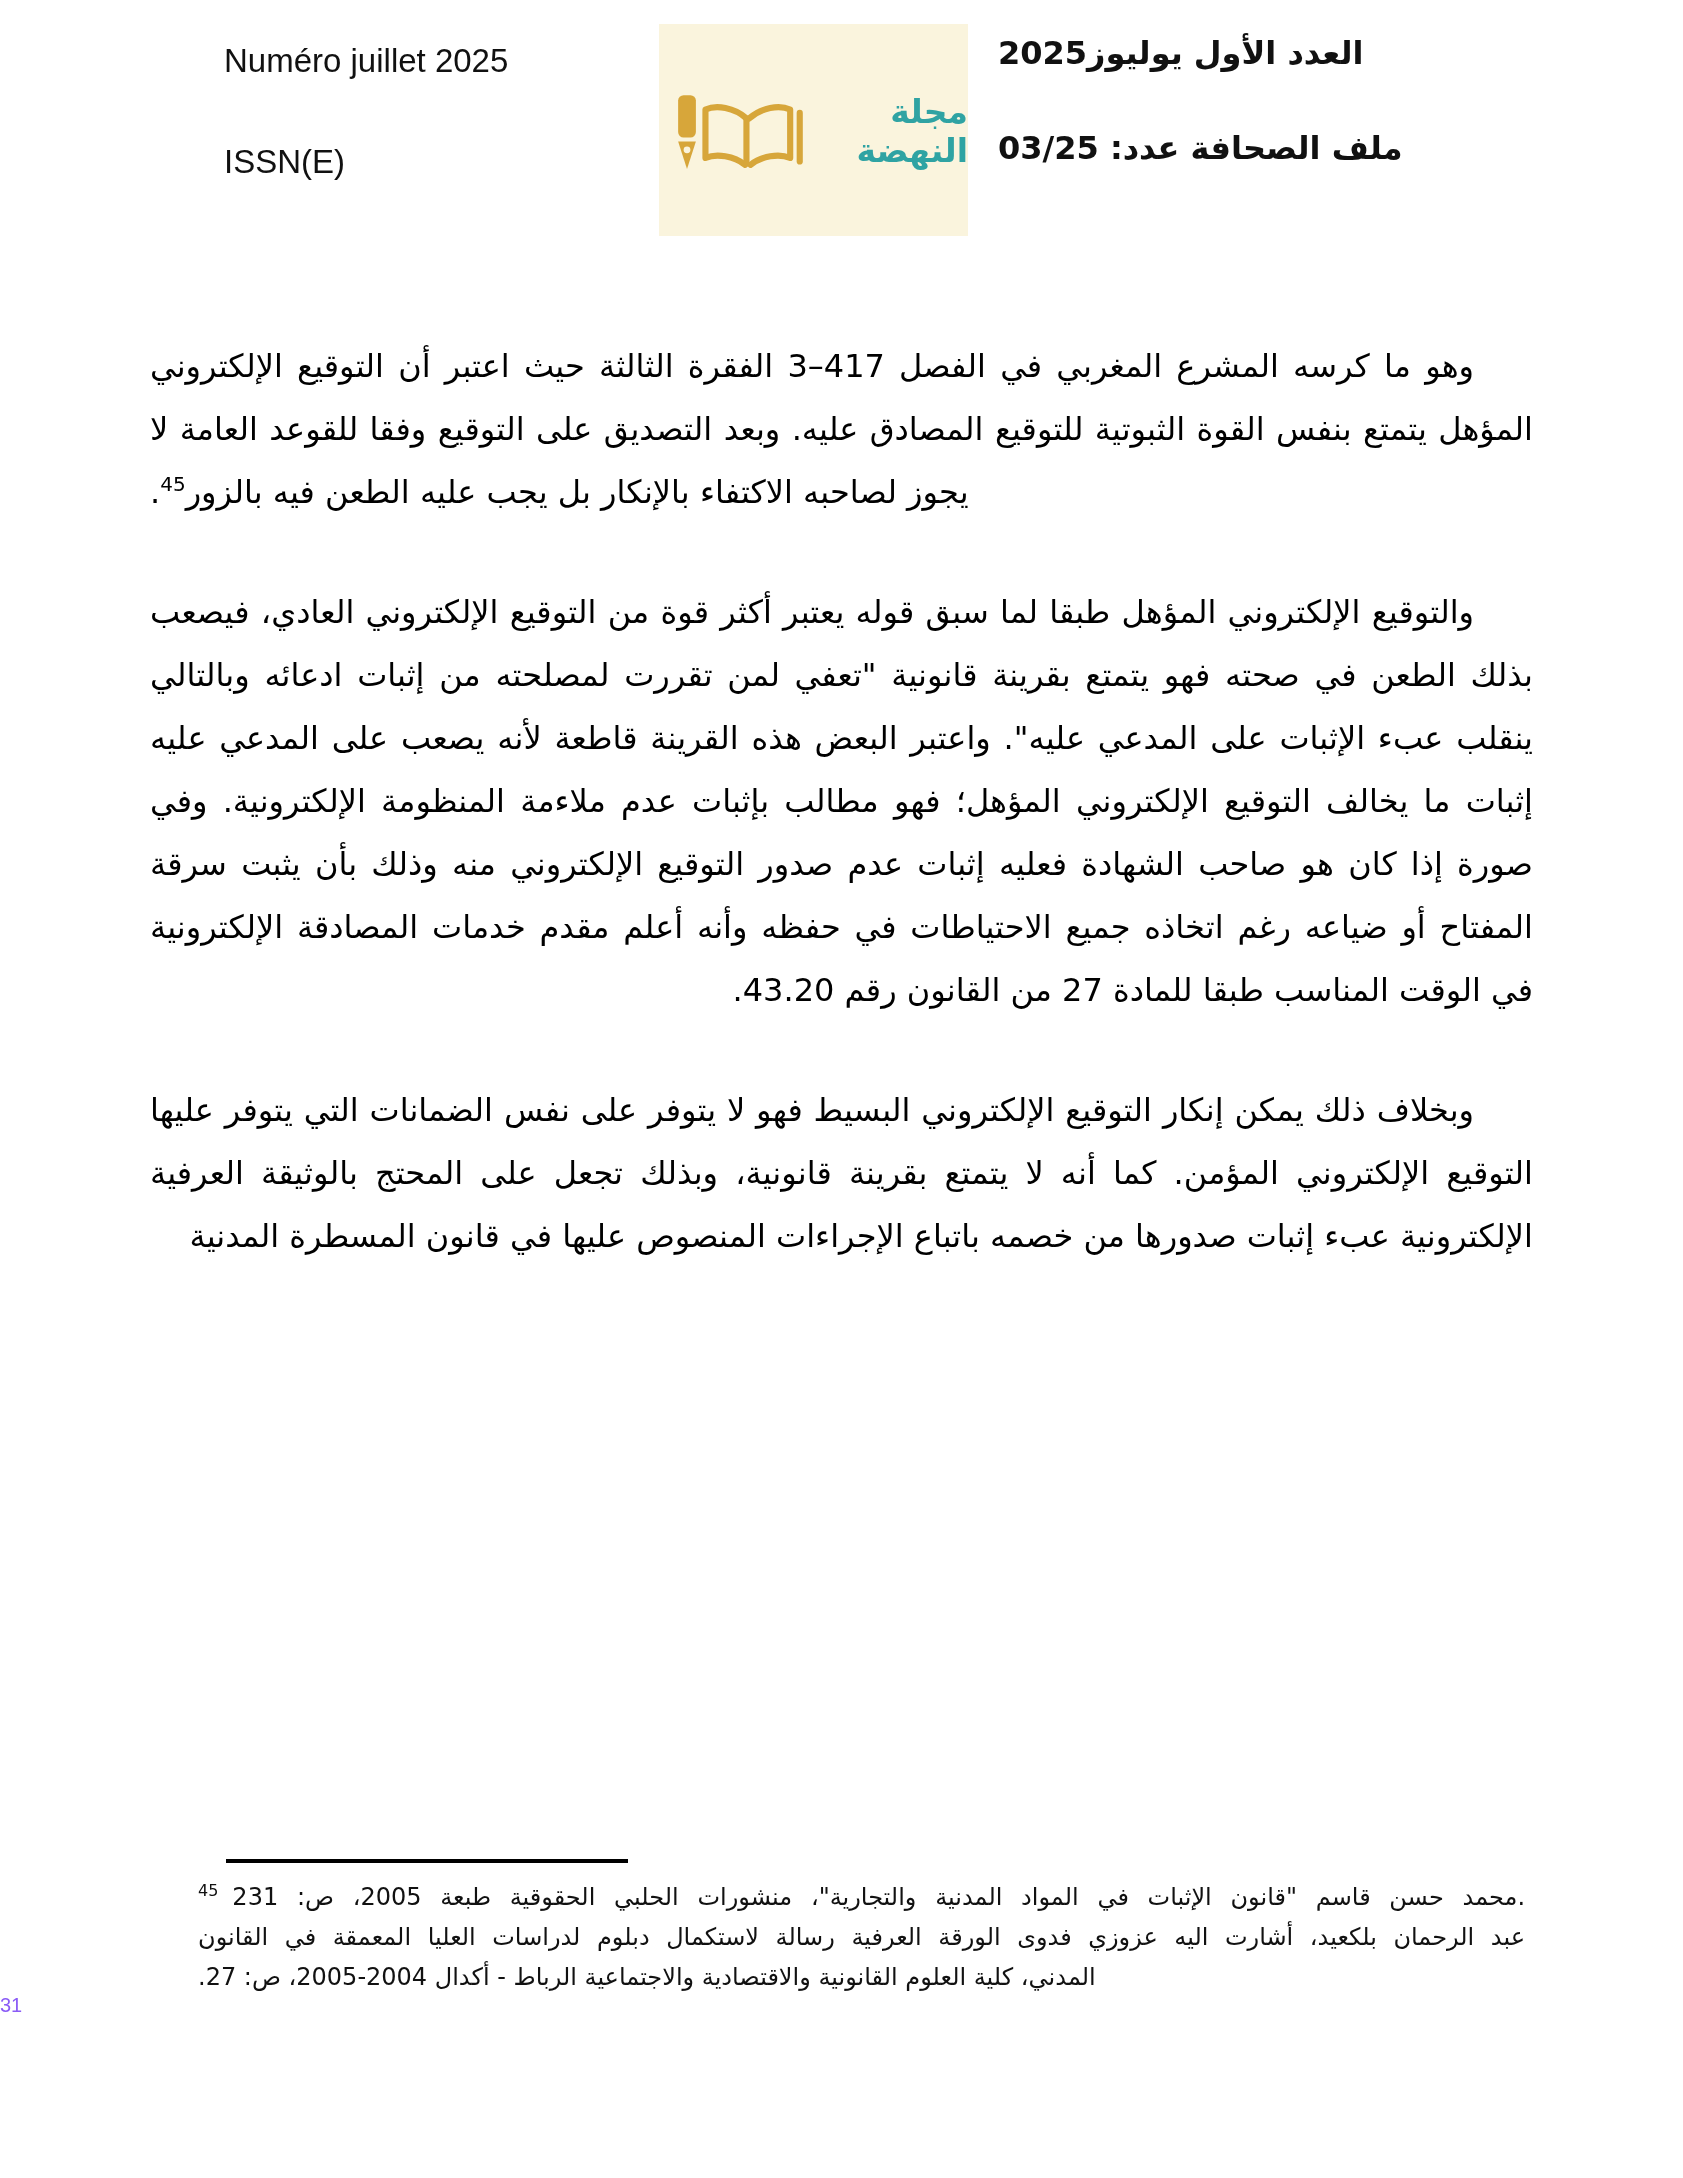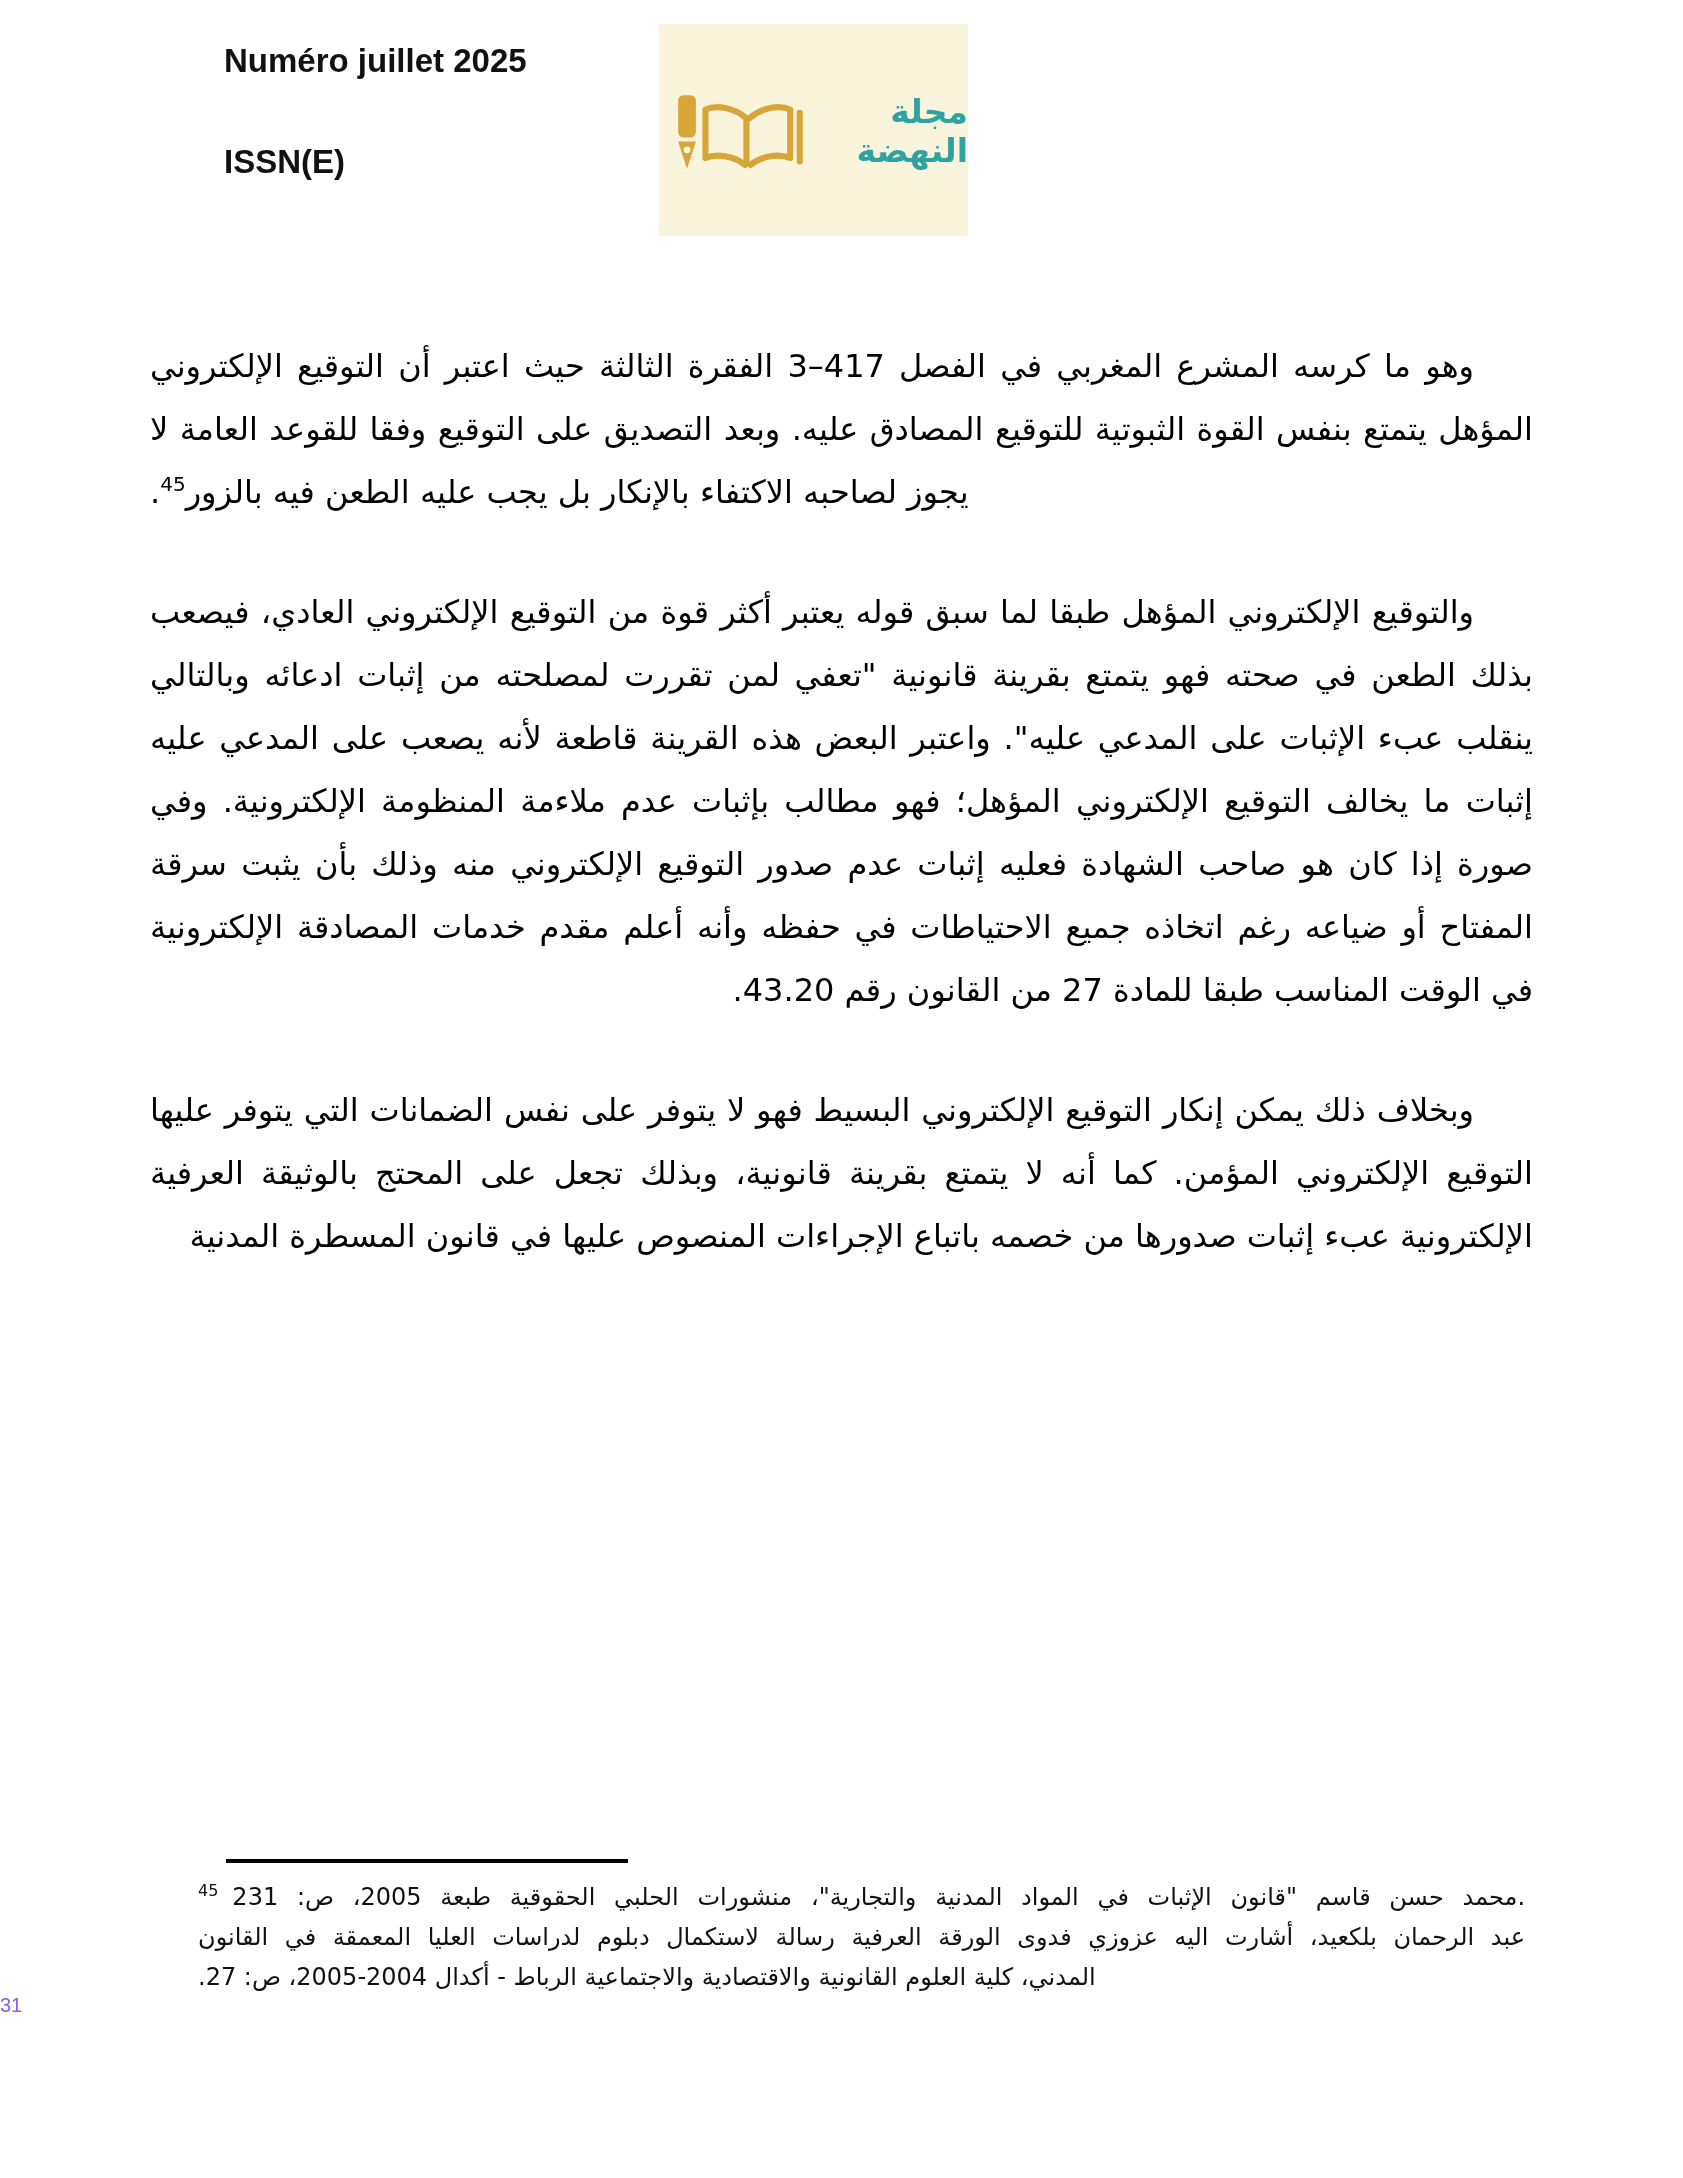--- a/index.html
+++ b/index.html
@@ -9,21 +9,21 @@
     margin:0 auto;
     background:#ffffff;
     font-family:"DejaVu Sans","Liberation Serif",sans-serif;
     color:#000;
     overflow:hidden;
   }
   
   .hdr-left{
     position:absolute;left:224px;top:42px;width:416px;
     font-family:"Liberation Sans","DejaVu Sans",sans-serif;
-    font-weight:bold;font-size:33px;color:#111;
+    font-weight:normal;font-size:33px;color:#111;
   }
   .hdr-left .l2{margin-top:63px;}
   .hdr-right{
     position:absolute;right:170px;top:34px;width:515px;
     direction:rtl;text-align:left;
     font-weight:bold;font-size:32px;color:#111;
   }
   .hdr-right .l1{text-align:left;}
   .hdr-right .l2{margin-top:57px;text-align:left;}
   .logo{
@@ -98,20 +98,24 @@
       <g stroke="#d7a63a" stroke-width="9" fill="none" stroke-linejoin="round" stroke-linecap="round">
         <path d="M128 38 C110 22 84 18 68 25 L68 96 C84 89 110 93 126 106"></path>
         <path d="M132 38 C150 22 176 18 192 25 L192 96 C176 89 150 93 134 106"></path>
         <path d="M128 40 L128 104"></path>
         <path d="M206 30 L206 101"></path>
       </g>
     </svg>
     <div class="logo-title">مجلة النهضة</div>
   </div>
 
+  <div class="hdr-right">
+    <div class="l1">العدد الأول يوليوز2025</div>
+    <div class="l2">ملف الصحافة عدد: 03/25</div>
+  </div>
 
   <div class="body-text">
       <p class="last-left"><span>وهو ما كرسه المشرع المغربي في الفصل 417–3 الفقرة الثالثة حيث اعتبر أن التوقيع الإلكتروني المؤهل يتمتع بنفس القوة الثبوتية للتوقيع المصادق عليه. وبعد التصديق على التوقيع وفقا للقوعد العامة لا يجوز لصاحبه الاكتفاء بالإنكار بل يجب عليه الطعن فيه بالزور</span><sup>45</sup><span>.</span></p>
       <p class="last-right"><span>والتوقيع الإلكتروني المؤهل طبقا لما سبق قوله يعتبر أكثر قوة من التوقيع الإلكتروني العادي، فيصعب بذلك الطعن في صحته فهو يتمتع بقرينة قانونية "تعفي لمن تقررت لمصلحته من إثبات ادعائه وبالتالي ينقلب عبء الإثبات على المدعي عليه". واعتبر البعض هذه القرينة قاطعة لأنه يصعب على المدعي عليه إثبات ما يخالف التوقيع الإلكتروني المؤهل؛ فهو مطالب بإثبات عدم ملاءمة المنظومة الإلكترونية. وفي صورة إذا كان هو صاحب الشهادة فعليه إثبات عدم صدور التوقيع الإلكتروني منه وذلك بأن يثبت سرقة المفتاح أو ضياعه رغم اتخاذه جميع الاحتياطات في حفظه وأنه أعلم مقدم خدمات المصادقة الإلكترونية في الوقت المناسب طبقا للمادة 27 من القانون رقم 43.20.</span></p>
       <p class="last-right"><span>وبخلاف ذلك يمكن إنكار التوقيع الإلكتروني البسيط فهو لا يتوفر على نفس الضمانات التي يتوفر عليها التوقيع الإلكتروني المؤمن. كما أنه لا يتمتع بقرينة قانونية، وبذلك تجعل على المحتج بالوثيقة العرفية الإلكترونية عبء إثبات صدورها من خصمه باتباع الإجراءات المنصوص عليها في قانون المسطرة المدنية</span></p>
     </div>
 
   <div class="fn-sep"></div>
   <div class="footnote">
     <div class="fn-l1">

